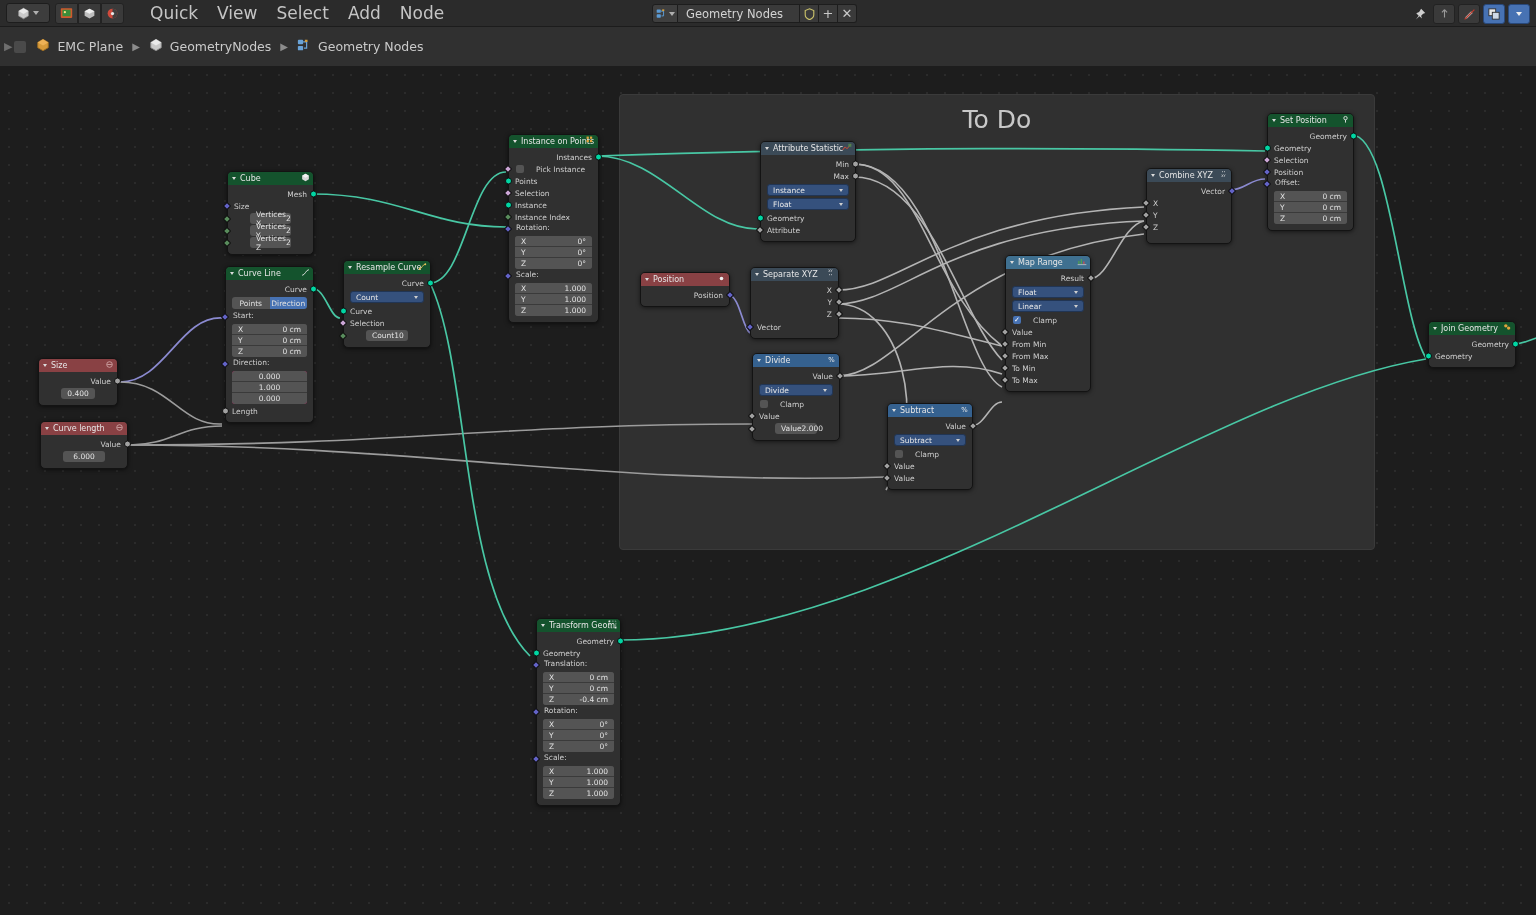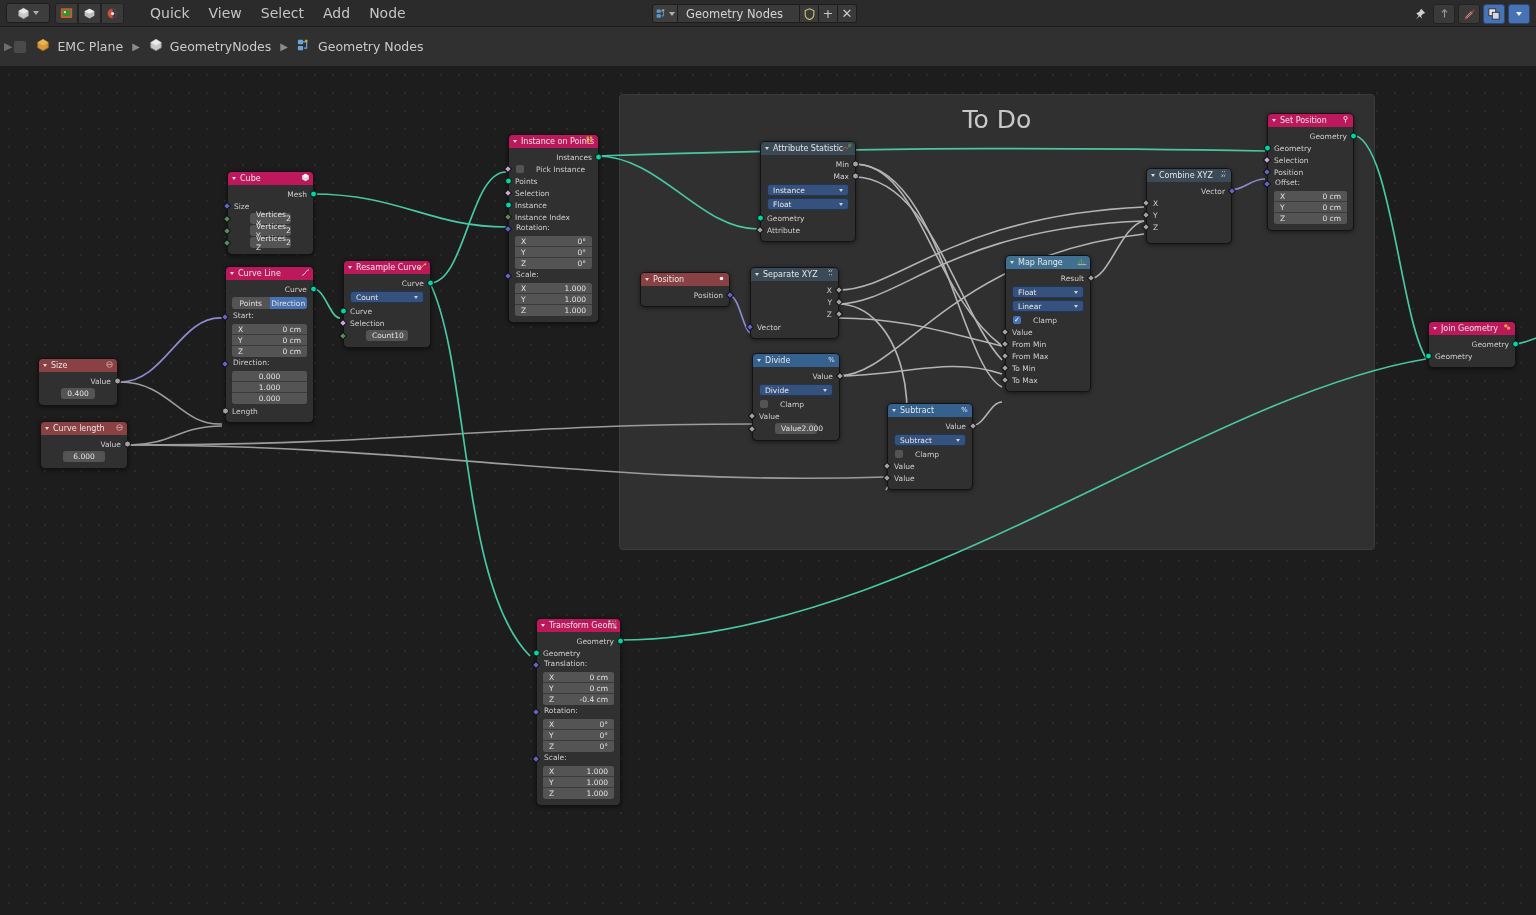--- a/index.html
+++ b/index.html
@@ -14,21 +14,21 @@
   .cube-glyph { width:13px; height:13px; position:relative; }
   .cube-glyph svg { display:block; }
   .chev { width:0;height:0;border-left:3.5px solid transparent;border-right:3.5px solid transparent;
     border-top:4px solid #b0b0b0; }
   .mode-group { display:flex; margin-left:5px; }
   .mode-btn { width:23px; height:21px; background:#3a3a3a; border:1px solid #222; display:flex;
     align-items:center; justify-content:center; }
   .mode-btn:first-child { border-radius:3px 0 0 3px; }
   .mode-btn:last-child { border-radius:0 3px 3px 0; }
   .menus { display:flex; gap:1px; margin-left:17px; }
-  .menu-item { color:#c5c5c5; font-size:14px; padding:3px 9px;text-align:center; }
+  .menu-item { color:#c5c5c5; font-size:17px; padding:3px 9px;text-align:center; }
 
   
   #treesel { position:absolute; left:652px; top:4px; height:19px; display:flex; align-items:center; }
   .tree-icon-box { width:26px;height:19px;background:#3f3f3f;border:1px solid #1d1d1d;border-radius:3px 0 0 3px;
     display:flex;align-items:center;justify-content:center;gap:2px;}
   .tree-name { width:122px;height:19px;background:#3a3a3a;border:1px solid #1d1d1d;border-left:none;
     color:#d3d3d3;font-size:11.5px;display:flex;align-items:center;padding-left:8px;}
   .shield-btn,.plus-btn,.x-btn { width:19px;height:19px;background:#3a3a3a;border:1px solid #1d1d1d;border-left:none;
     display:flex;align-items:center;justify-content:center;color:#c8c8c8;font-size:13px;}
   .x-btn { border-radius:0 3px 3px 0; }
@@ -55,21 +55,21 @@
 
   .frame { position:absolute; background:#303030; border:1px solid #3a3a3a; border-radius:4px; }
   .frame-label { position:absolute; left:0; right:0; top:10px; text-align:center;
     color:#c8c8c8; font-size:25px; }
 
   
   .node { position:absolute; background:#303030; border:1px solid #131313; border-radius:5px;
     box-shadow:0 1px 4px rgba(0,0,0,.55); }
   .node-hdr { height:13px; border-radius:4px 4px 0 0; display:flex; align-items:center;
     padding:0 4px; gap:3px; font-size:8px; color:#e6e6e6; position:relative; }
-  .hdr-geo { background:#be185d; }
+  .hdr-geo { background:#14532d; }
   .hdr-red { background:#894144; }
   .hdr-blue { background:#35618f; }
   .hdr-slate { background:#3b4a57; }
   .hdr-mapr { background:#3f7090; }
   .hdr-chev { width:0;height:0;border-left:2.5px solid transparent;border-right:2.5px solid transparent;
     border-top:3.5px solid #dcdcdc; margin-right:1px; }
   .hdr-title { white-space:nowrap; overflow:hidden; }
   .hdr-icon { position:absolute; right:3px; top:1px; font-size:8px; line-height:11px; }
   .node-body { padding:3px 0 5px 0; }
 

